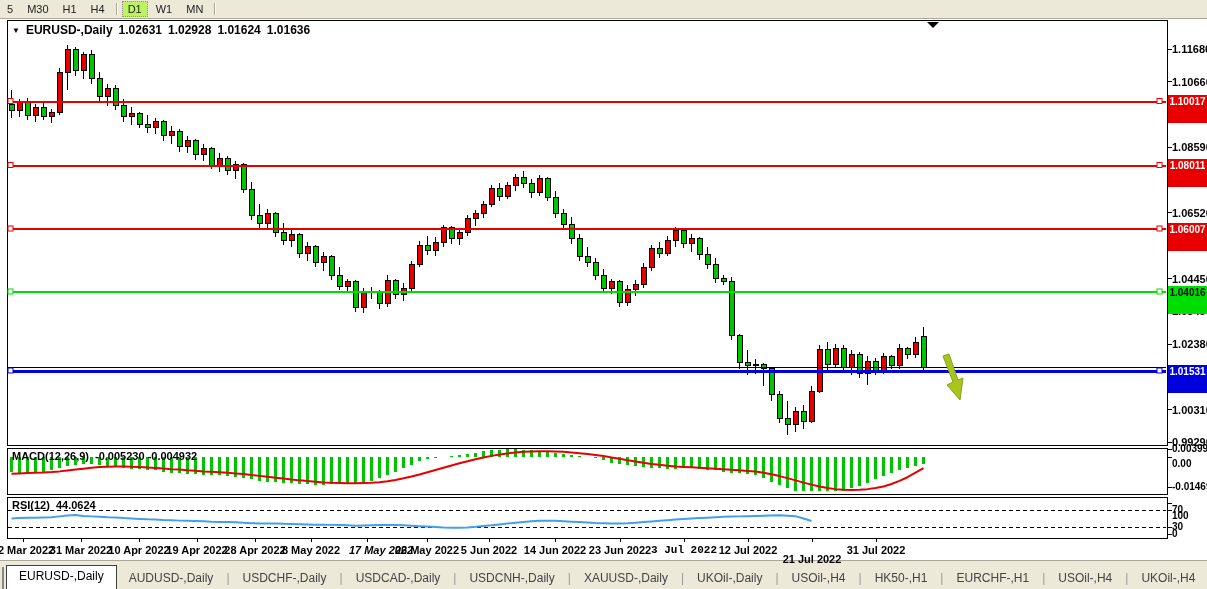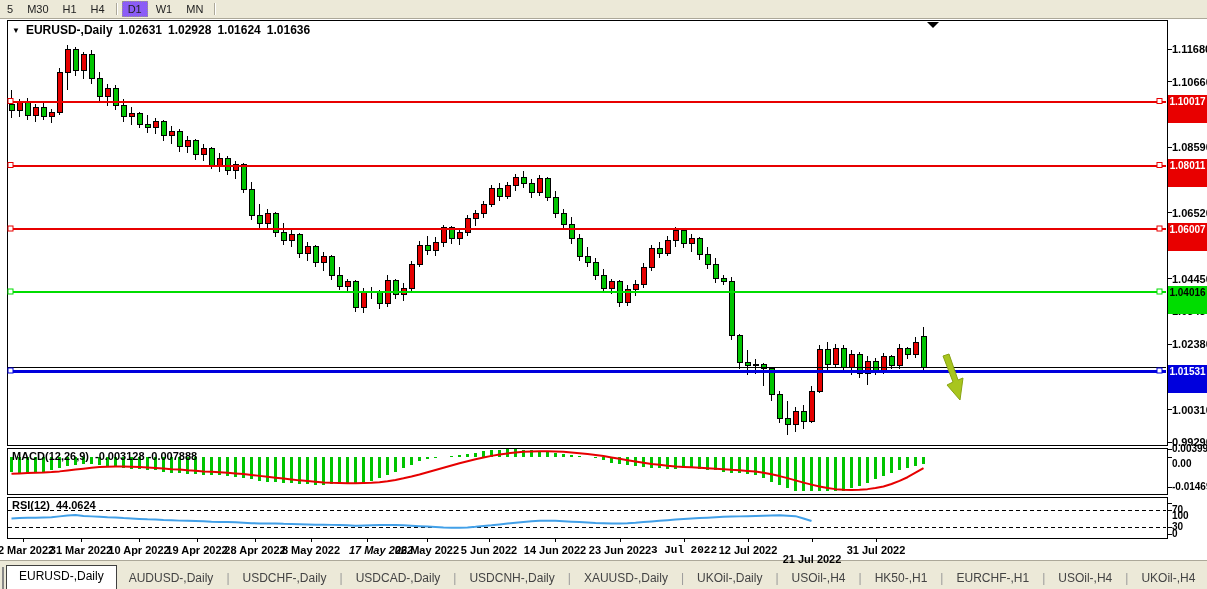--- a/index.html
+++ b/index.html
@@ -4,21 +4,21 @@
 <style>
   html,body{margin:0;padding:0;}
   body{width:1207px;height:589px;position:relative;background:#ffffff;
        font-family:"Liberation Sans",sans-serif;overflow:hidden;
        -webkit-font-smoothing:none;}
   
   #toolbar{position:absolute;left:0;top:0;width:1207px;height:18px;
     background:#ece9d8;border-bottom:1px solid #aca899;
     display:flex;align-items:center;font-size:11px;color:#222;}
   .tf-btn{padding:1px 6px;margin:0 1px;cursor:default;line-height:14px;}
-  .tf-btn.active{background:#8b5cf6;border:1px dotted #9a968a;padding:0 5px;}
+  .tf-btn.active{background:#bef264;border:1px dotted #9a968a;padding:0 5px;}
   .tb-sep{width:1px;height:12px;background:#aca899;margin:0 4px;
     box-shadow:1px 0 0 #fff;}
   
   .pane{position:absolute;background:#fff;border:1px solid #000;}
   #pane-main{left:7px;top:20px;width:1159px;height:424px;}
   #pane-macd{left:7px;top:448px;width:1159px;height:45px;}
   #pane-rsi{left:7px;top:497px;width:1159px;height:40px;}
   #overlay-svg{position:absolute;left:0;top:0;z-index:5;pointer-events:none;}
   
   .legend{position:absolute;z-index:7;font-size:12px;font-weight:700;color:#000;
@@ -70,21 +70,21 @@
   <span class="tri">▼</span>
   <span>EURUSD-,Daily</span>
   <span>1.02631</span>
   <span>1.02928</span>
   <span>1.01624</span>
   <span>1.01636</span>
 </div>
 
 <div class="ind-label" id="label-macd">
   <span>MACD(12,26,9)</span>
-  <span>-0.003128 -0.007888</span>
+  <span>-0.005230 -0.004932</span>
 </div>
 <div class="ind-label" id="label-rsi">
   <span>RSI(12)</span>
   <span>44.0624</span>
 </div>
 
 <svg id="overlay-svg" width="1207" height="589">
     <g shape-rendering="crispEdges">
       <line x1="11.5" y1="89.5" x2="11.5" y2="118" stroke="#000000" stroke-width="1"></line>
       <rect x="9" y="104" width="5" height="6" fill="#00c400" stroke="#000000" stroke-width="1"></rect>

